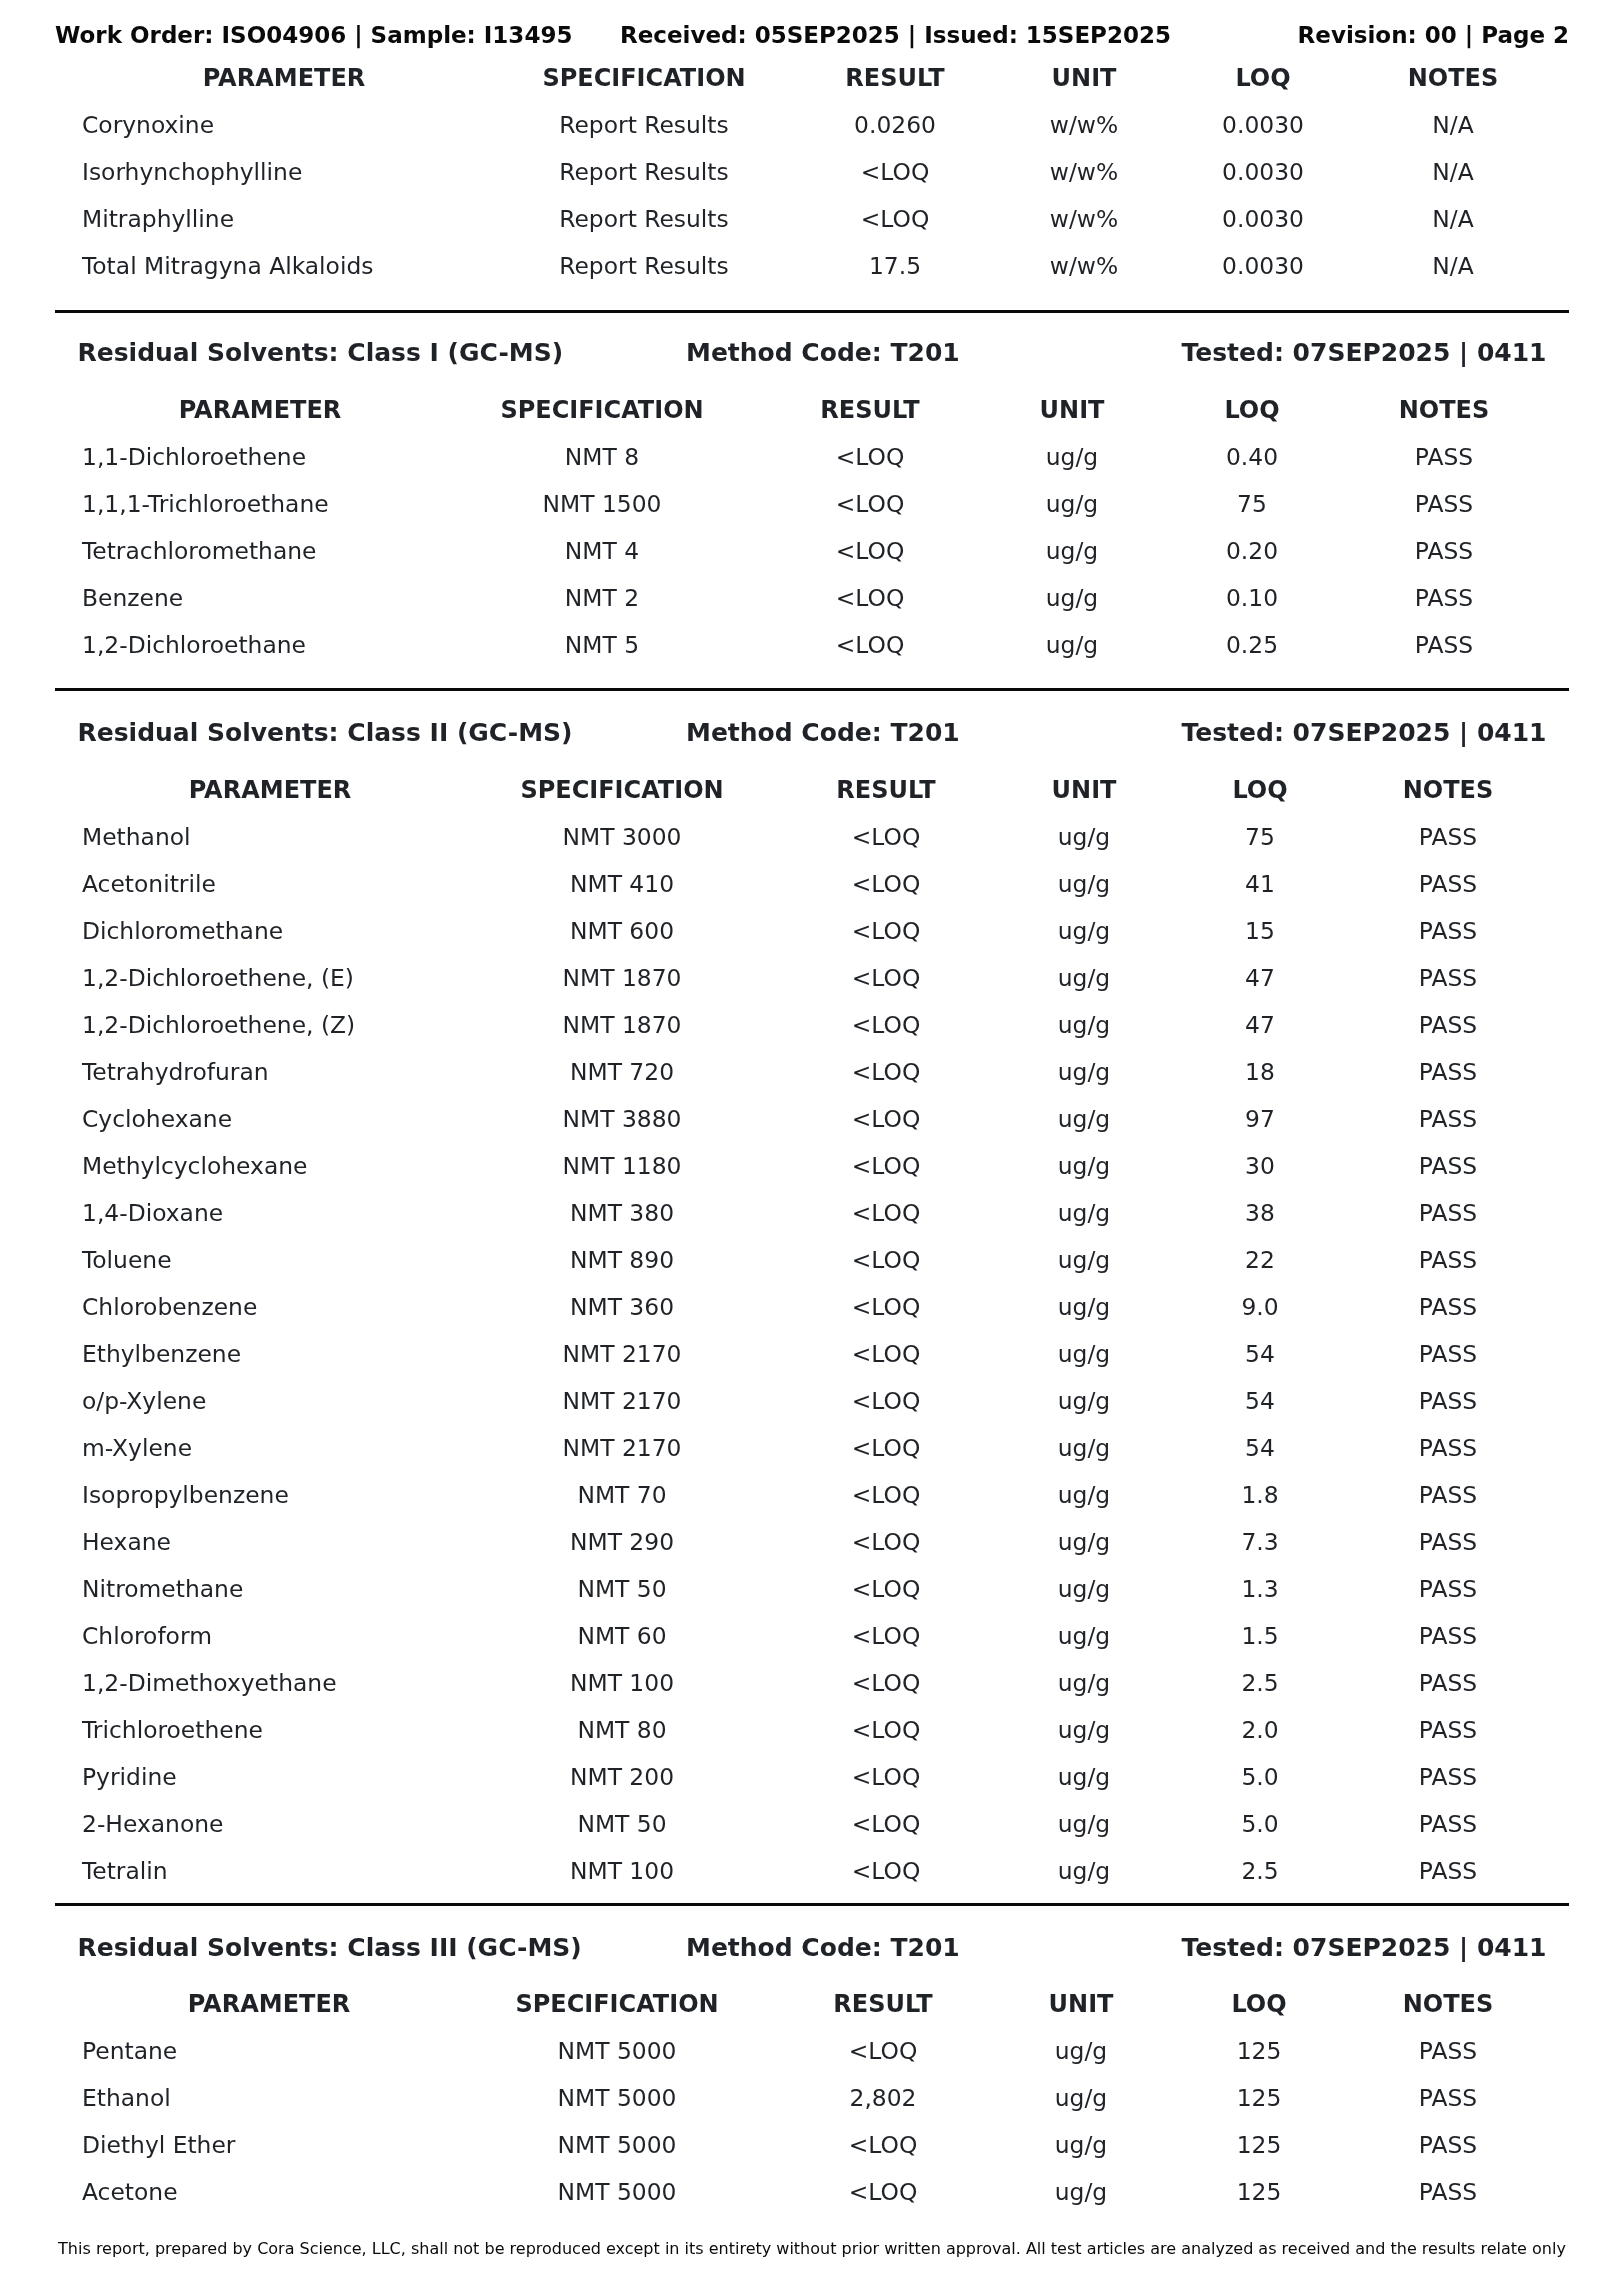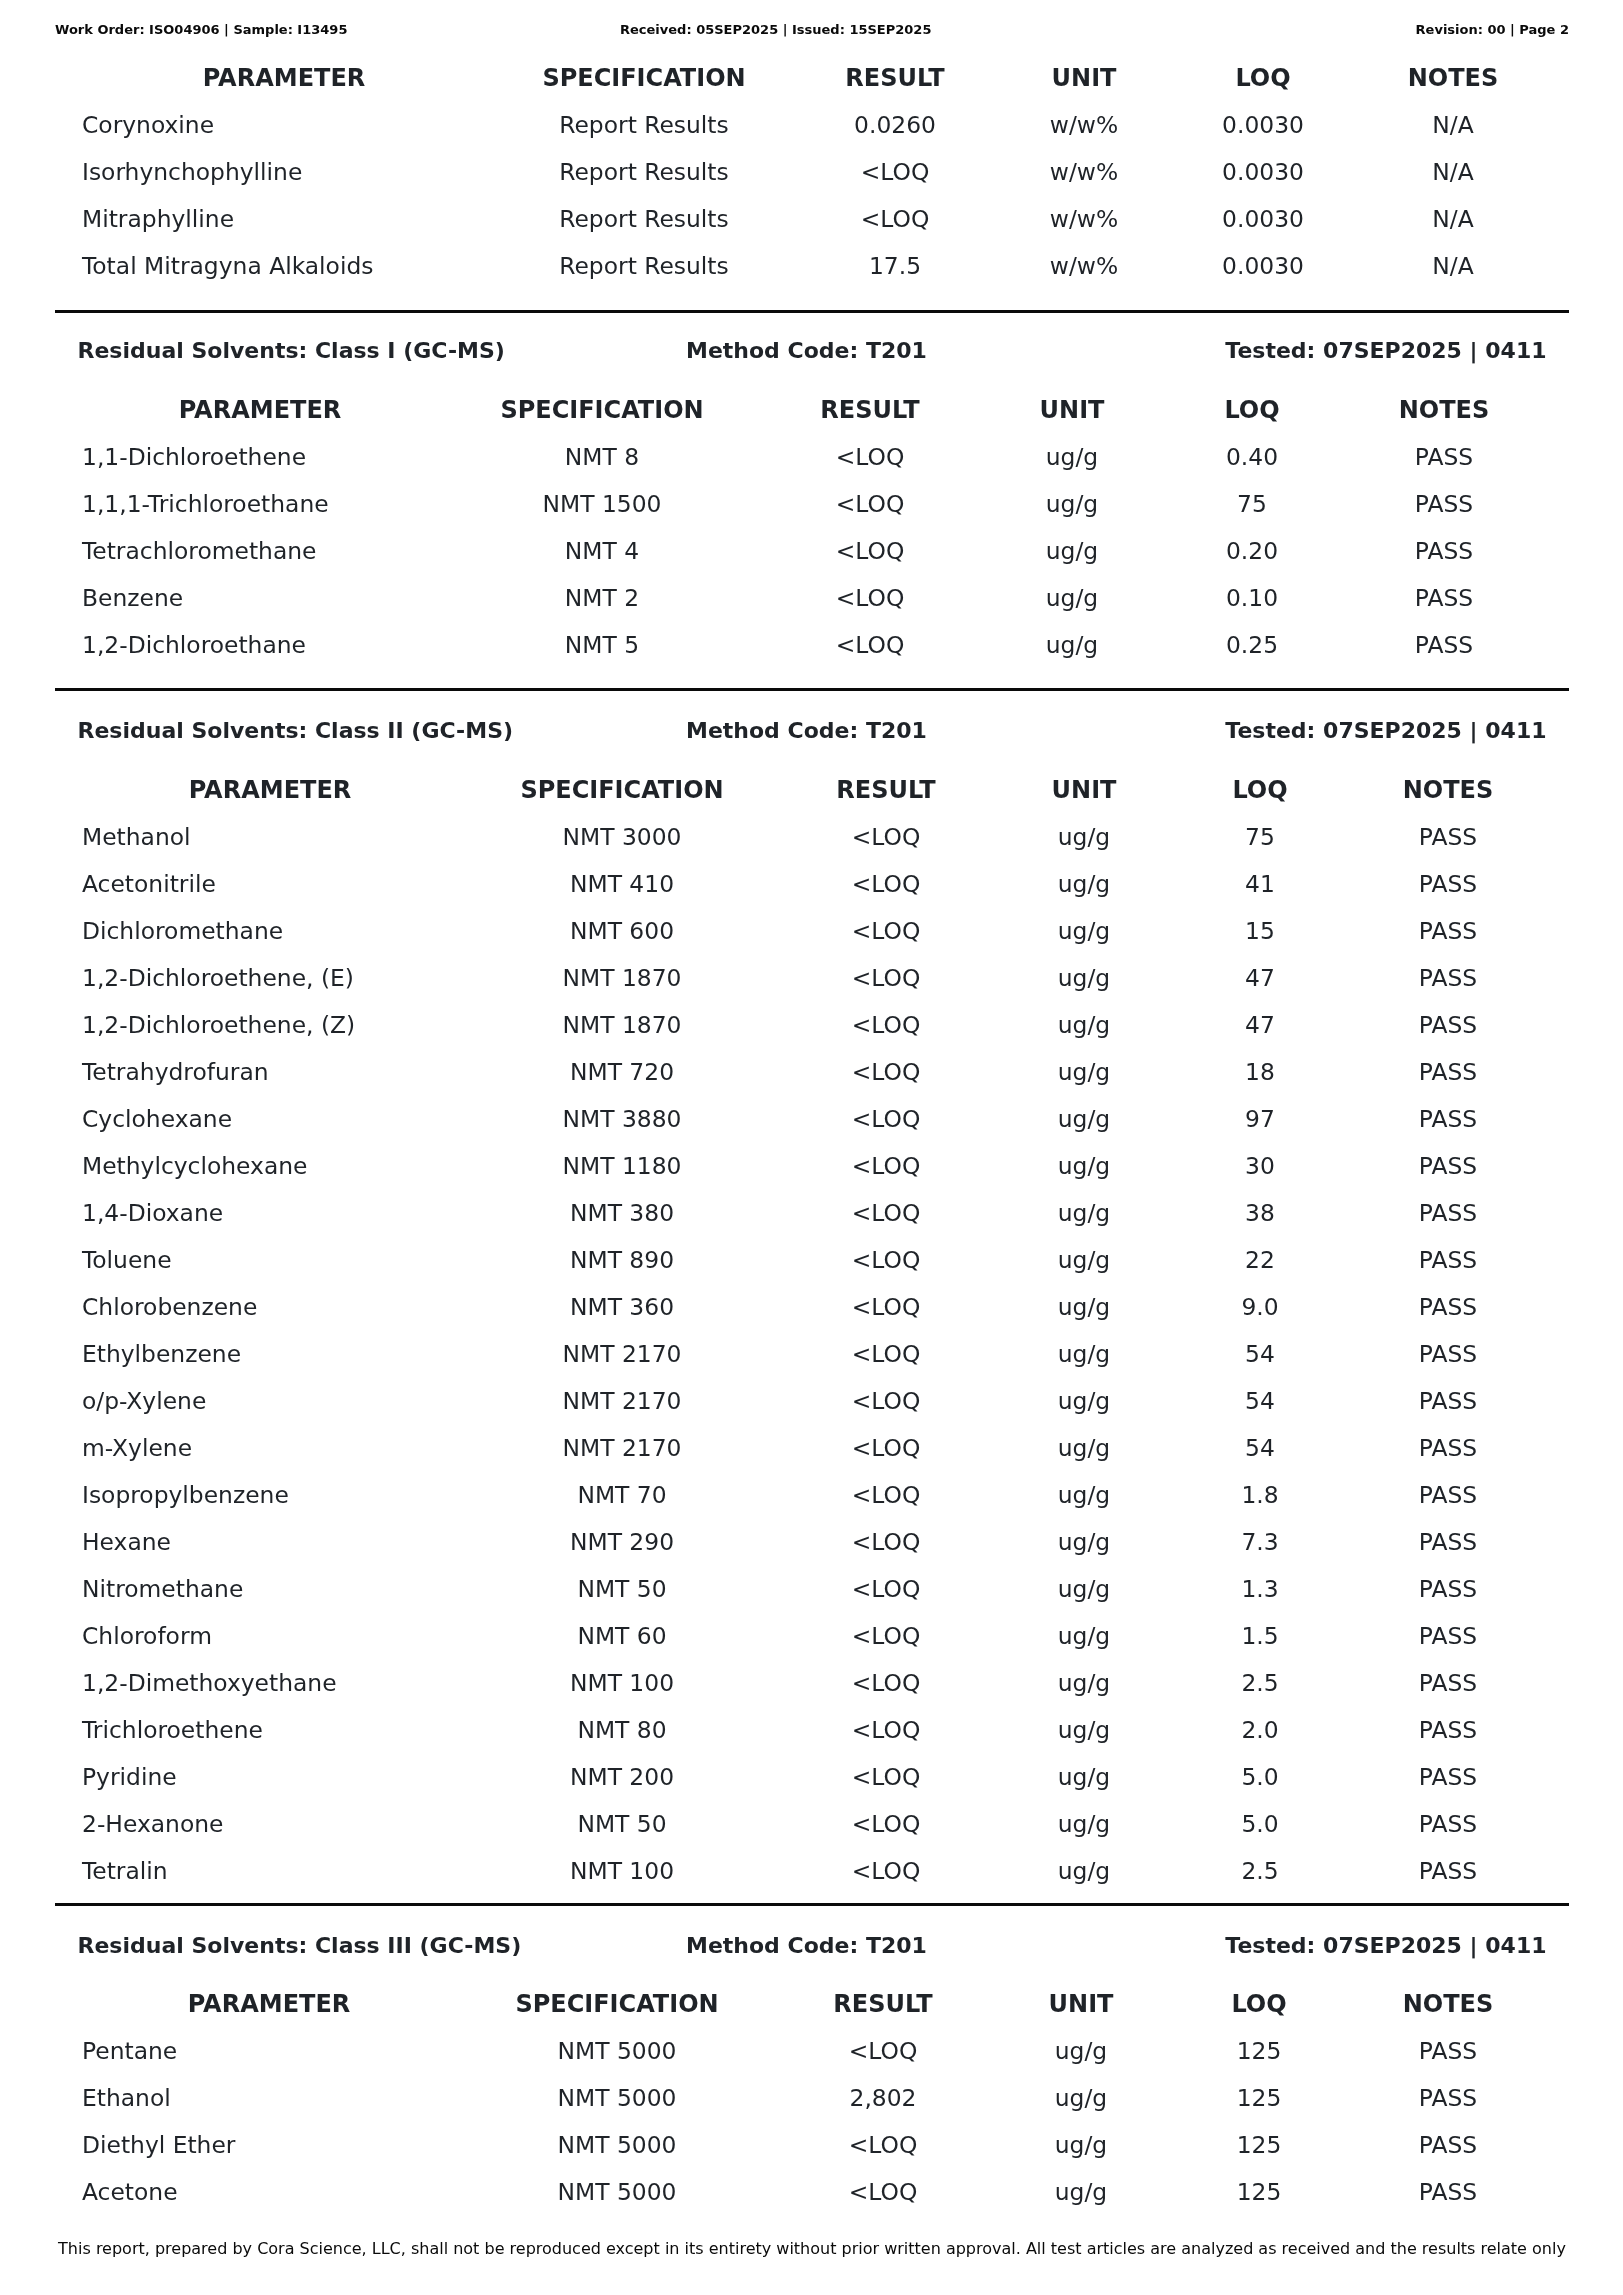--- a/index.html
+++ b/index.html
@@ -1,26 +1,26 @@
 <!DOCTYPE html>
 <html style="font-size:13.4px"><head>
   <meta charset="utf-8">
   <style>
     * { box-sizing: border-box; margin: 0; padding: 0; }
     html, body { width: 1624px; height: 2295px; background: #ffffff; overflow: hidden; }
     body { position: relative; font-family: "DejaVu Sans", sans-serif; color: #1f2328; }
 
-    .topbar { position: absolute; top: 22px; left: 55px; width: 1514px; height: 25px; font-size: 13px; font-weight: bold; color: #0a0a0a; }
+    .topbar { position: absolute; top: 22px; left: 55px; width: 1514px; height: 25px; font-size: 23px; font-weight: bold; color: #0a0a0a; }
     .topbar .left { position: absolute; left: 0; top: 0; }
     .topbar .center { position: absolute; left: 550px; top: 0; margin-left: 15px; }
     .topbar .right { position: absolute; right: 0; top: 0; }
 
     .divider { position: absolute; left: 55px; width: 1514px; height: 3.3px; background: #0a0a0a; }
 
-    .section-title { position: absolute; left: 55px; width: 1514px; height: 33px; font-size: 22px; font-weight: bold; color: #1f2328; }
+    .section-title { position: absolute; left: 55px; width: 1514px; height: 33px; font-size: 25px; font-weight: bold; color: #1f2328; }
     .section-title .name { position: absolute; left: 22.5px; top: 0; }
     .section-title .method { position: absolute; left: 631px; top: 0; }
     .section-title .tested { position: absolute; right: 22.5px; top: 0; }
 
     .tbl { position: absolute; left: 0; width: 1624px; }
     .row { position: relative; height: 47px; width: 100%; }
     .cell { position: absolute; top: 0; white-space: nowrap; font-size: 23.4px; line-height: 33px; transform: translateX(-50%); }
     .cell.param { transform: none; }
     .hdr .cell { font-weight: bold; font-size: 24px; }
     .hdr .cell.param { transform: translateX(-50%); }

